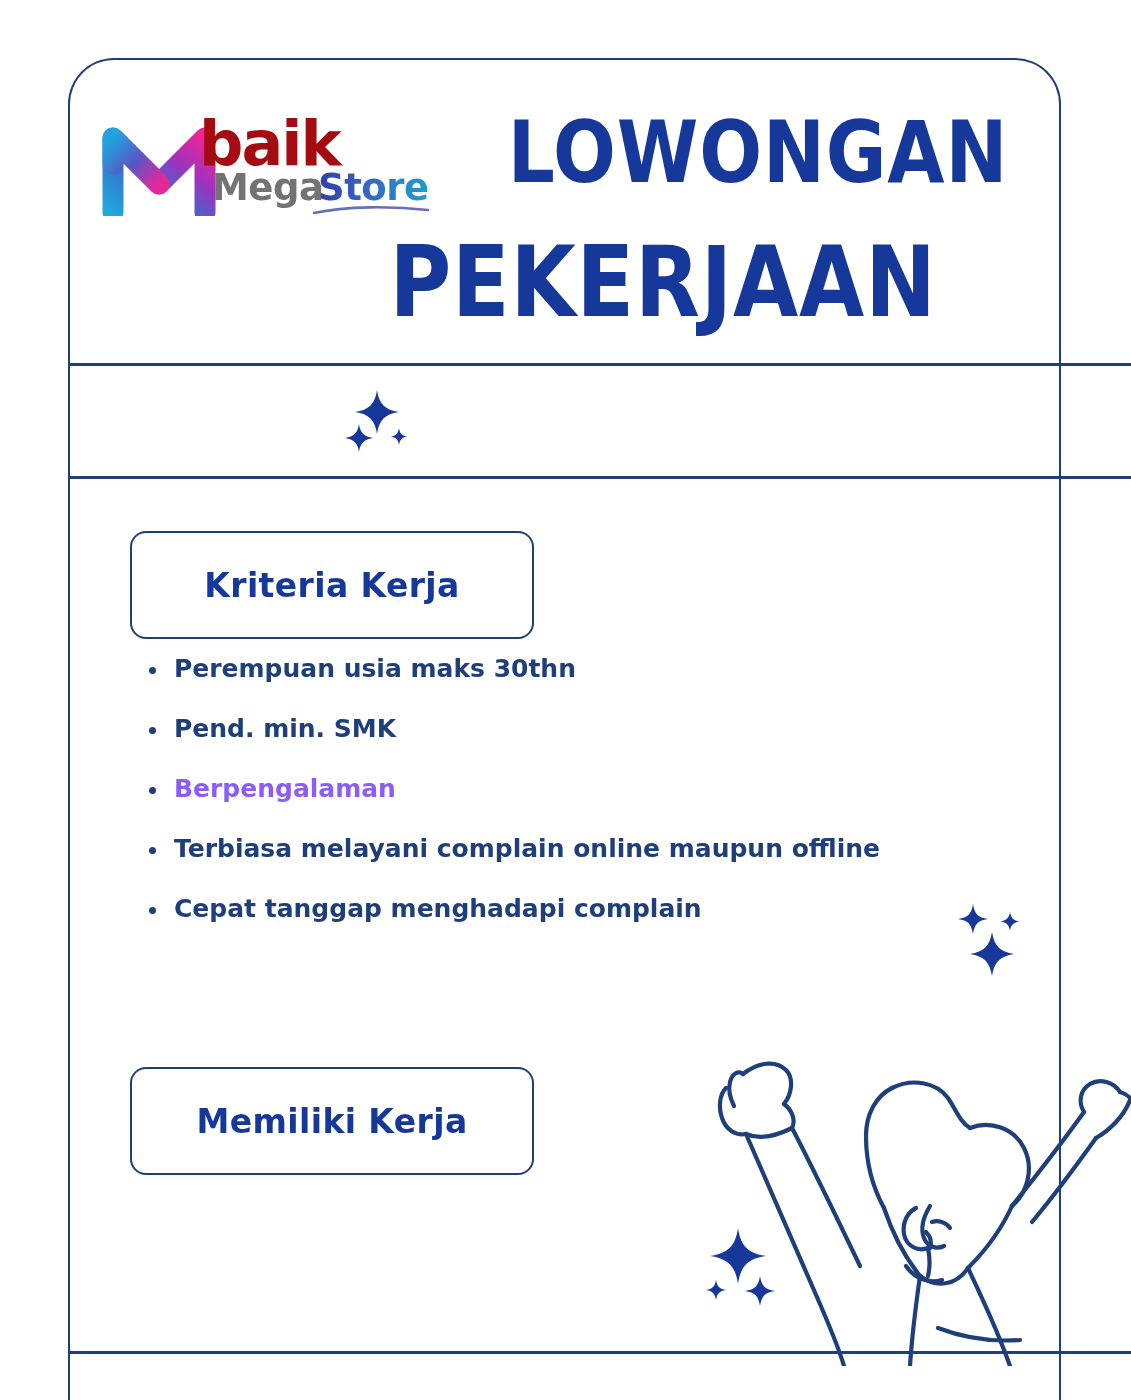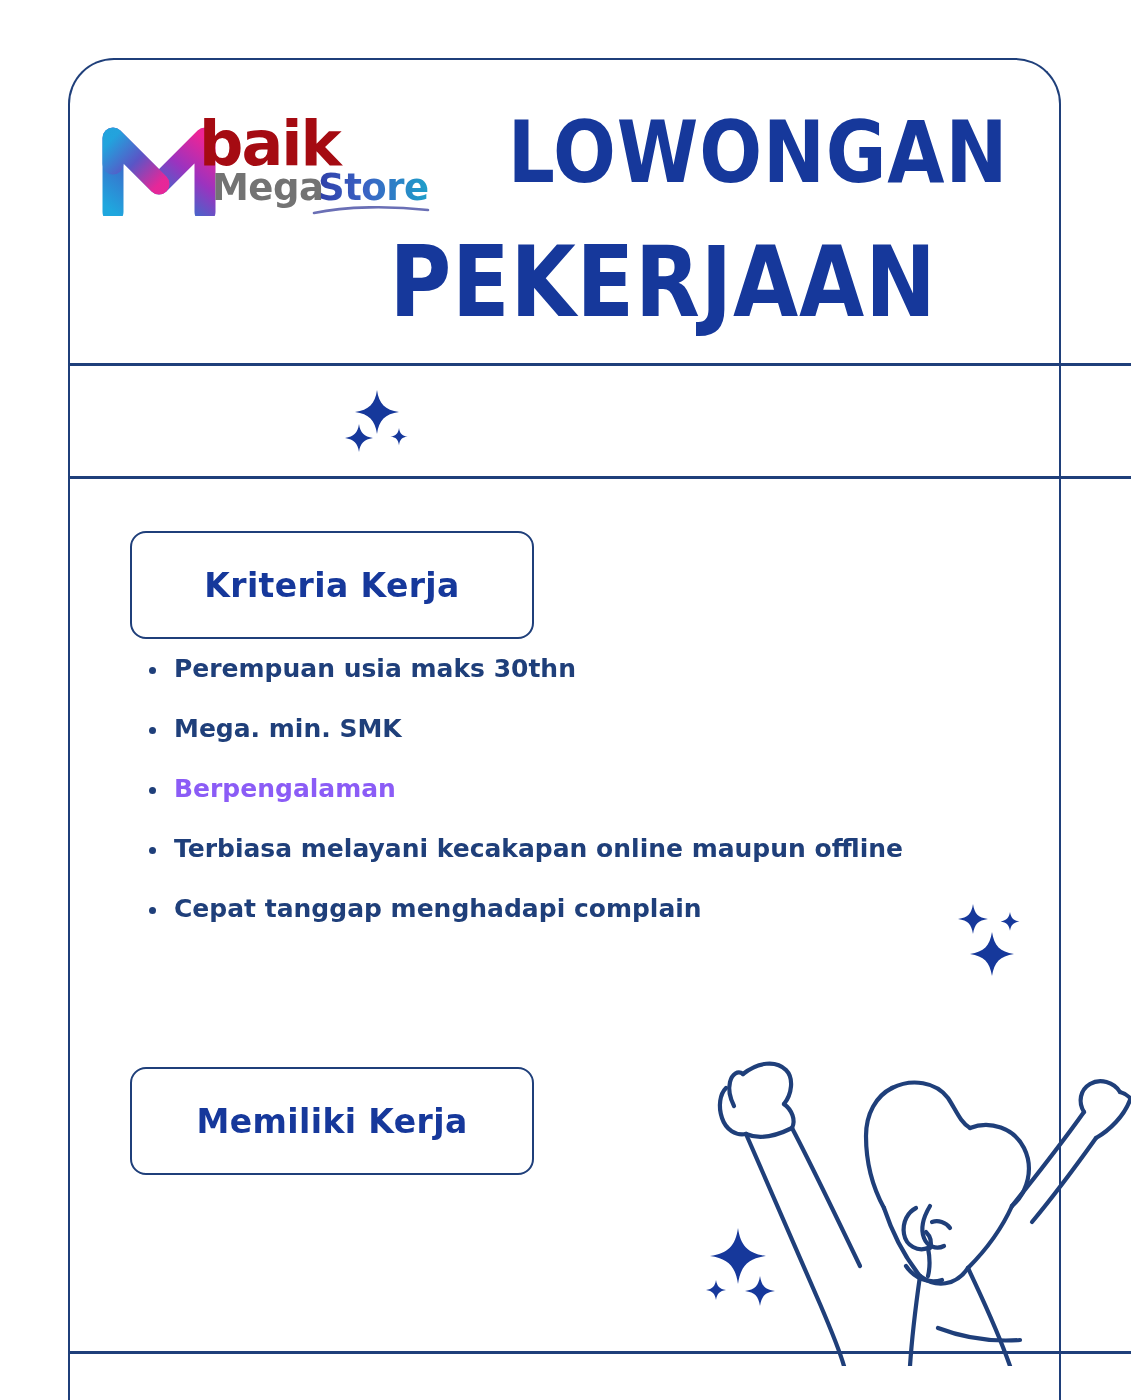--- a/index.html
+++ b/index.html
@@ -335,23 +335,23 @@
 <div class="rule" id="rule-bottom"></div>
 
 <div id="body-area">
 
   <div class="section-pill" id="pill-kriteria">
     <span class="section-pill-label">Kriteria Kerja</span>
   </div>
 
   <ul class="bullet-list" id="list-kriteria">
     <li class="bullet-item">Perempuan usia maks 30thn</li>
-    <li class="bullet-item">Mega. min. SMK</li>
+    <li class="bullet-item">Pend. min. SMK</li>
     <li class="bullet-item strong">Berpengalaman</li>
-    <li class="bullet-item">Terbiasa melayani kecakapan online maupun offline</li>
+    <li class="bullet-item">Terbiasa melayani complain online maupun offline</li>
     <li class="bullet-item">Cepat tanggap menghadapi complain</li>
   </ul>
 
   <div class="section-pill" id="pill-benefit">
     <span class="section-pill-label">Memiliki Kerja</span>
   </div>
 
 
   <svg id="sparkle-mid" viewBox="0 0 92 82">
     <path d="M25 4 C26.6 14, 30 17.4, 40 19 C30 20.6, 26.6 24, 25 34 C23.4 24, 20 20.6, 10 19 C20 17.4, 23.4 14, 25 4 Z" fill="#16389B"></path>

